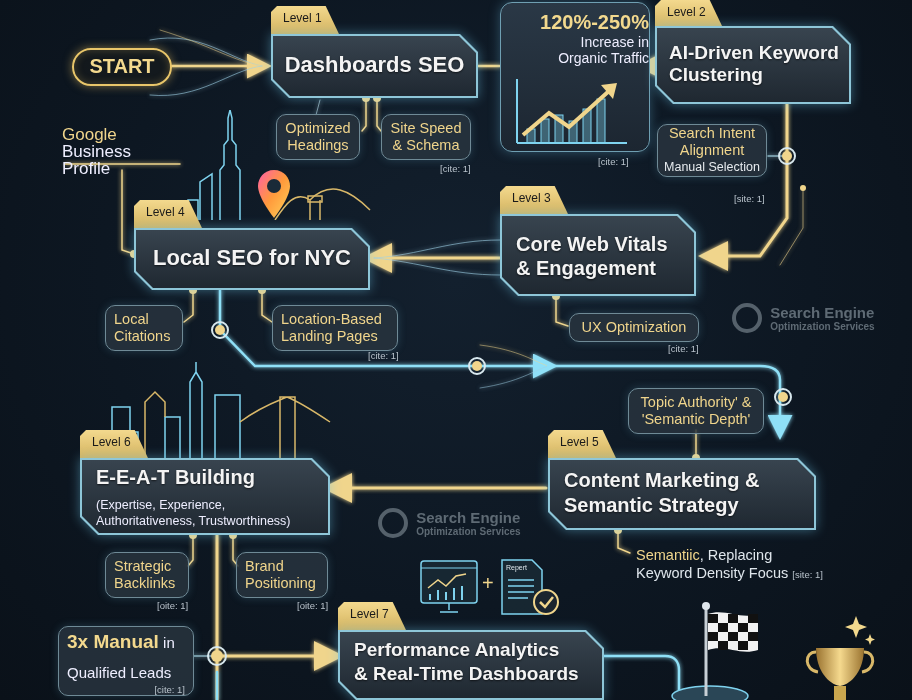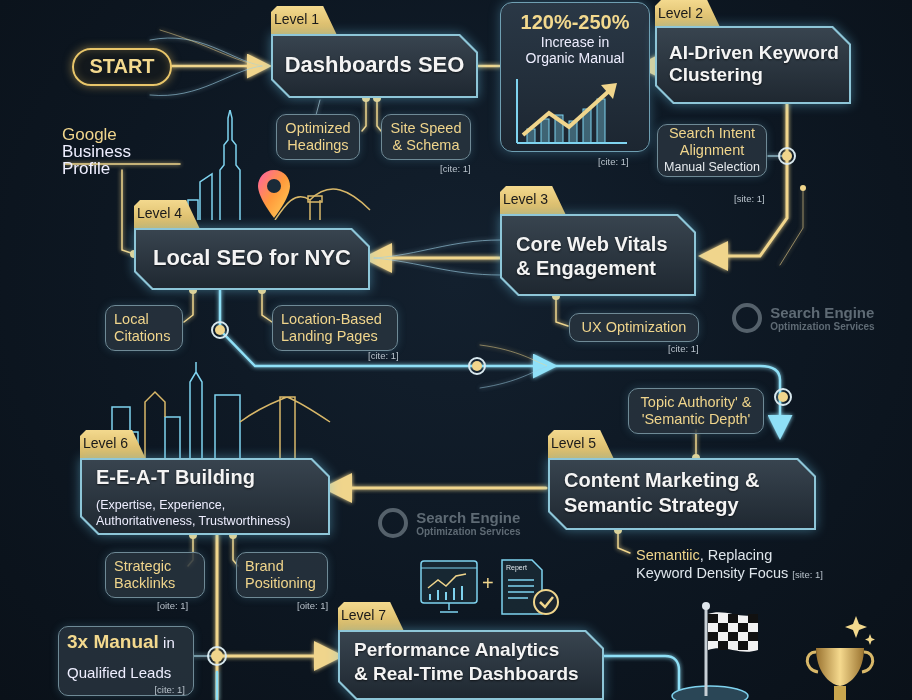--- a/index.html
+++ b/index.html
@@ -4,26 +4,26 @@
 <style>
   *{box-sizing:border-box;margin:0;padding:0}
   html,body{width:912px;height:700px;overflow:hidden}
   body{background:radial-gradient(ellipse at 50% 40%,#13202e 0%,#0d1722 55%,#0a1119 100%);font-family:"Liberation Sans",sans-serif;position:relative;color:#f2f2f2}
   #stage{position:absolute;left:0;top:0;width:912px;height:700px}
   svg.lines{position:absolute;left:0;top:0;width:912px;height:700px;pointer-events:none}
   .boxwrap{position:absolute;filter:drop-shadow(0 0 6px rgba(110,200,235,.45))}
   .boxwrap .outline{position:absolute;inset:0;background:#8ec6d8;clip-path:polygon(0 0,calc(100% - 18px) 0,100% 18px,100% 100%,18px 100%,0 calc(100% - 18px));}
   .boxwrap .fill{position:absolute;inset:2px;background:linear-gradient(180deg,#38444f 0%,#1f2831 100%);clip-path:polygon(0 0,calc(100% - 17px) 0,100% 17px,100% 100%,17px 100%,0 calc(100% - 17px));}
   .boxwrap .title{position:absolute;left:0;right:0;font-weight:bold;color:#f4f4f4;text-shadow:0 1px 2px rgba(0,0,0,.6)}
-  .tab{position:absolute;height:38px;padding:5px 22px 0 3px;background:linear-gradient(180deg,#f3d98e,#c9a64e);color:#1a1a1a;font-size:14px;clip-path:polygon(0 6px,6px 0,calc(100% - 18px) 0,100% 100%,0 100%);border-radius:4px 0 0 0}
+  .tab{position:absolute;height:38px;padding:5px 22px 0 12px;background:linear-gradient(180deg,#f3d98e,#c9a64e);color:#1a1a1a;font-size:12px;clip-path:polygon(0 6px,6px 0,calc(100% - 18px) 0,100% 100%,0 100%);border-radius:4px 0 0 0}
   .pill{position:absolute;border:1.5px solid #6f8a96;border-radius:10px;background:rgba(40,52,62,.85);color:#f0d58c;font-size:14.5px;line-height:17px;padding:5px 8px;box-shadow:0 0 8px rgba(100,170,200,.25)}
   .cite{position:absolute;font-size:9.5px;color:#b9c3cc}
   .gold{color:#f0d58c}
   .start{position:absolute;left:72px;top:48px;width:100px;height:38px;border:2.5px solid #e9c66a;border-radius:19px;color:#f3d98e;font-weight:bold;font-size:20px;text-align:center;line-height:33px;box-shadow:0 0 10px rgba(240,200,100,.5),inset 0 0 8px rgba(240,200,100,.25);background:rgba(30,30,25,.4)}
-  .stat{position:absolute;left:500px;top:2px;width:150px;height:150px;border:1.5px solid #6f9fb2;border-radius:12px;background:linear-gradient(180deg,#2a3846,#1c2631);box-shadow:0 0 12px rgba(110,190,225,.35);text-align:center}
+  .stat{position:absolute;left:500px;top:2px;width:150px;height:150px;border:1.5px solid #6f9fb2;border-radius:12px;background:linear-gradient(180deg,#2a3846,#1c2631);box-shadow:0 0 12px rgba(110,190,225,.35);text-align:right}
   .watermark{position:absolute;color:#5e6a74;font-weight:bold}
   .wm-sub{font-weight:bold;font-size:10px;display:block}
   .wm-logo{display:inline-block;width:30px;height:30px;border:4px solid #55616b;border-radius:50%;vertical-align:middle;margin-right:4px;position:relative}
 </style>
 </head>
 <body>
 
 <div id="stage">
 
   <svg class="lines" viewBox="0 0 912 700">
@@ -127,21 +127,21 @@
       <div class="fill"></div>
     <div class="title" style="top:18px;font-size:22px;text-align:center">Dashboards SEO</div>
   </div>
   <div class="pill" style="left:276px;top:114px;width:84px;text-align:center">Optimized Headings</div>
   <div class="pill" style="left:381px;top:114px;width:90px;text-align:center">Site Speed &amp; Schema</div>
   <div class="cite" style="left:440px;top:163px">[cite: 1]</div>
 
   <div class="stat">
     <div style="margin-top:8px;font-size:20px;font-weight:bold;color:#f3d98e">120%-250%</div>
     <div style="font-size:14px;color:#eef">Increase in</div>
-    <div style="font-size:14px;color:#eef">Organic Manual</div>
+    <div style="font-size:14px;color:#eef">Organic Traffic</div>
     <svg width="120" height="72" viewBox="0 0 120 72" style="position:absolute;left:12px;top:72px">
       <path d="M4 68 L4 4 M4 68 L114 68" stroke="#7fd3ef" stroke-width="2" fill="none"></path>
       <g fill="rgba(127,211,239,.35)" stroke="#7fd3ef" stroke-width="1">
         <rect x="14" y="54" width="8" height="14"></rect>
           <rect x="28" y="44" width="8" height="24"></rect>
           <rect x="42" y="40" width="8" height="28"></rect>
         <rect x="56" y="46" width="8" height="22"></rect>
           <rect x="70" y="34" width="8" height="34"></rect>
           <rect x="84" y="24" width="8" height="44"></rect>
       </g>
@@ -246,21 +246,21 @@
   <div class="tab" style="left:80px;top:430px">Level 6</div>
   <div class="boxwrap" style="left:80px;top:458px;width:250px;height:77px">
     <div class="outline"></div>
       <div class="fill"></div>
     <div class="title" style="top:8px;left:16px;font-size:20px">E-E-A-T Building</div>
     <div style="position:absolute;top:39px;left:16px;font-size:12.5px;line-height:16px;color:#eef">
       <div>(Expertise, Experience,</div>
       <div>Authoritativeness, Trustworthiness)</div>
     </div>
   </div>
-  <div class="pill" style="left:105px;top:552px;width:100px">
+  <div class="pill" style="left:105px;top:552px;width:84px">
     <div>Strategic</div>
     <div>Backlinks</div>
   </div>
   <div class="cite" style="left:157px;top:600px">[oite: 1]</div>
   <div class="pill" style="left:236px;top:552px;width:92px">
     <div>Brand</div>
     <div>Positioning</div>
   </div>
   <div class="cite" style="left:297px;top:600px">[oite: 1]</div>
 

